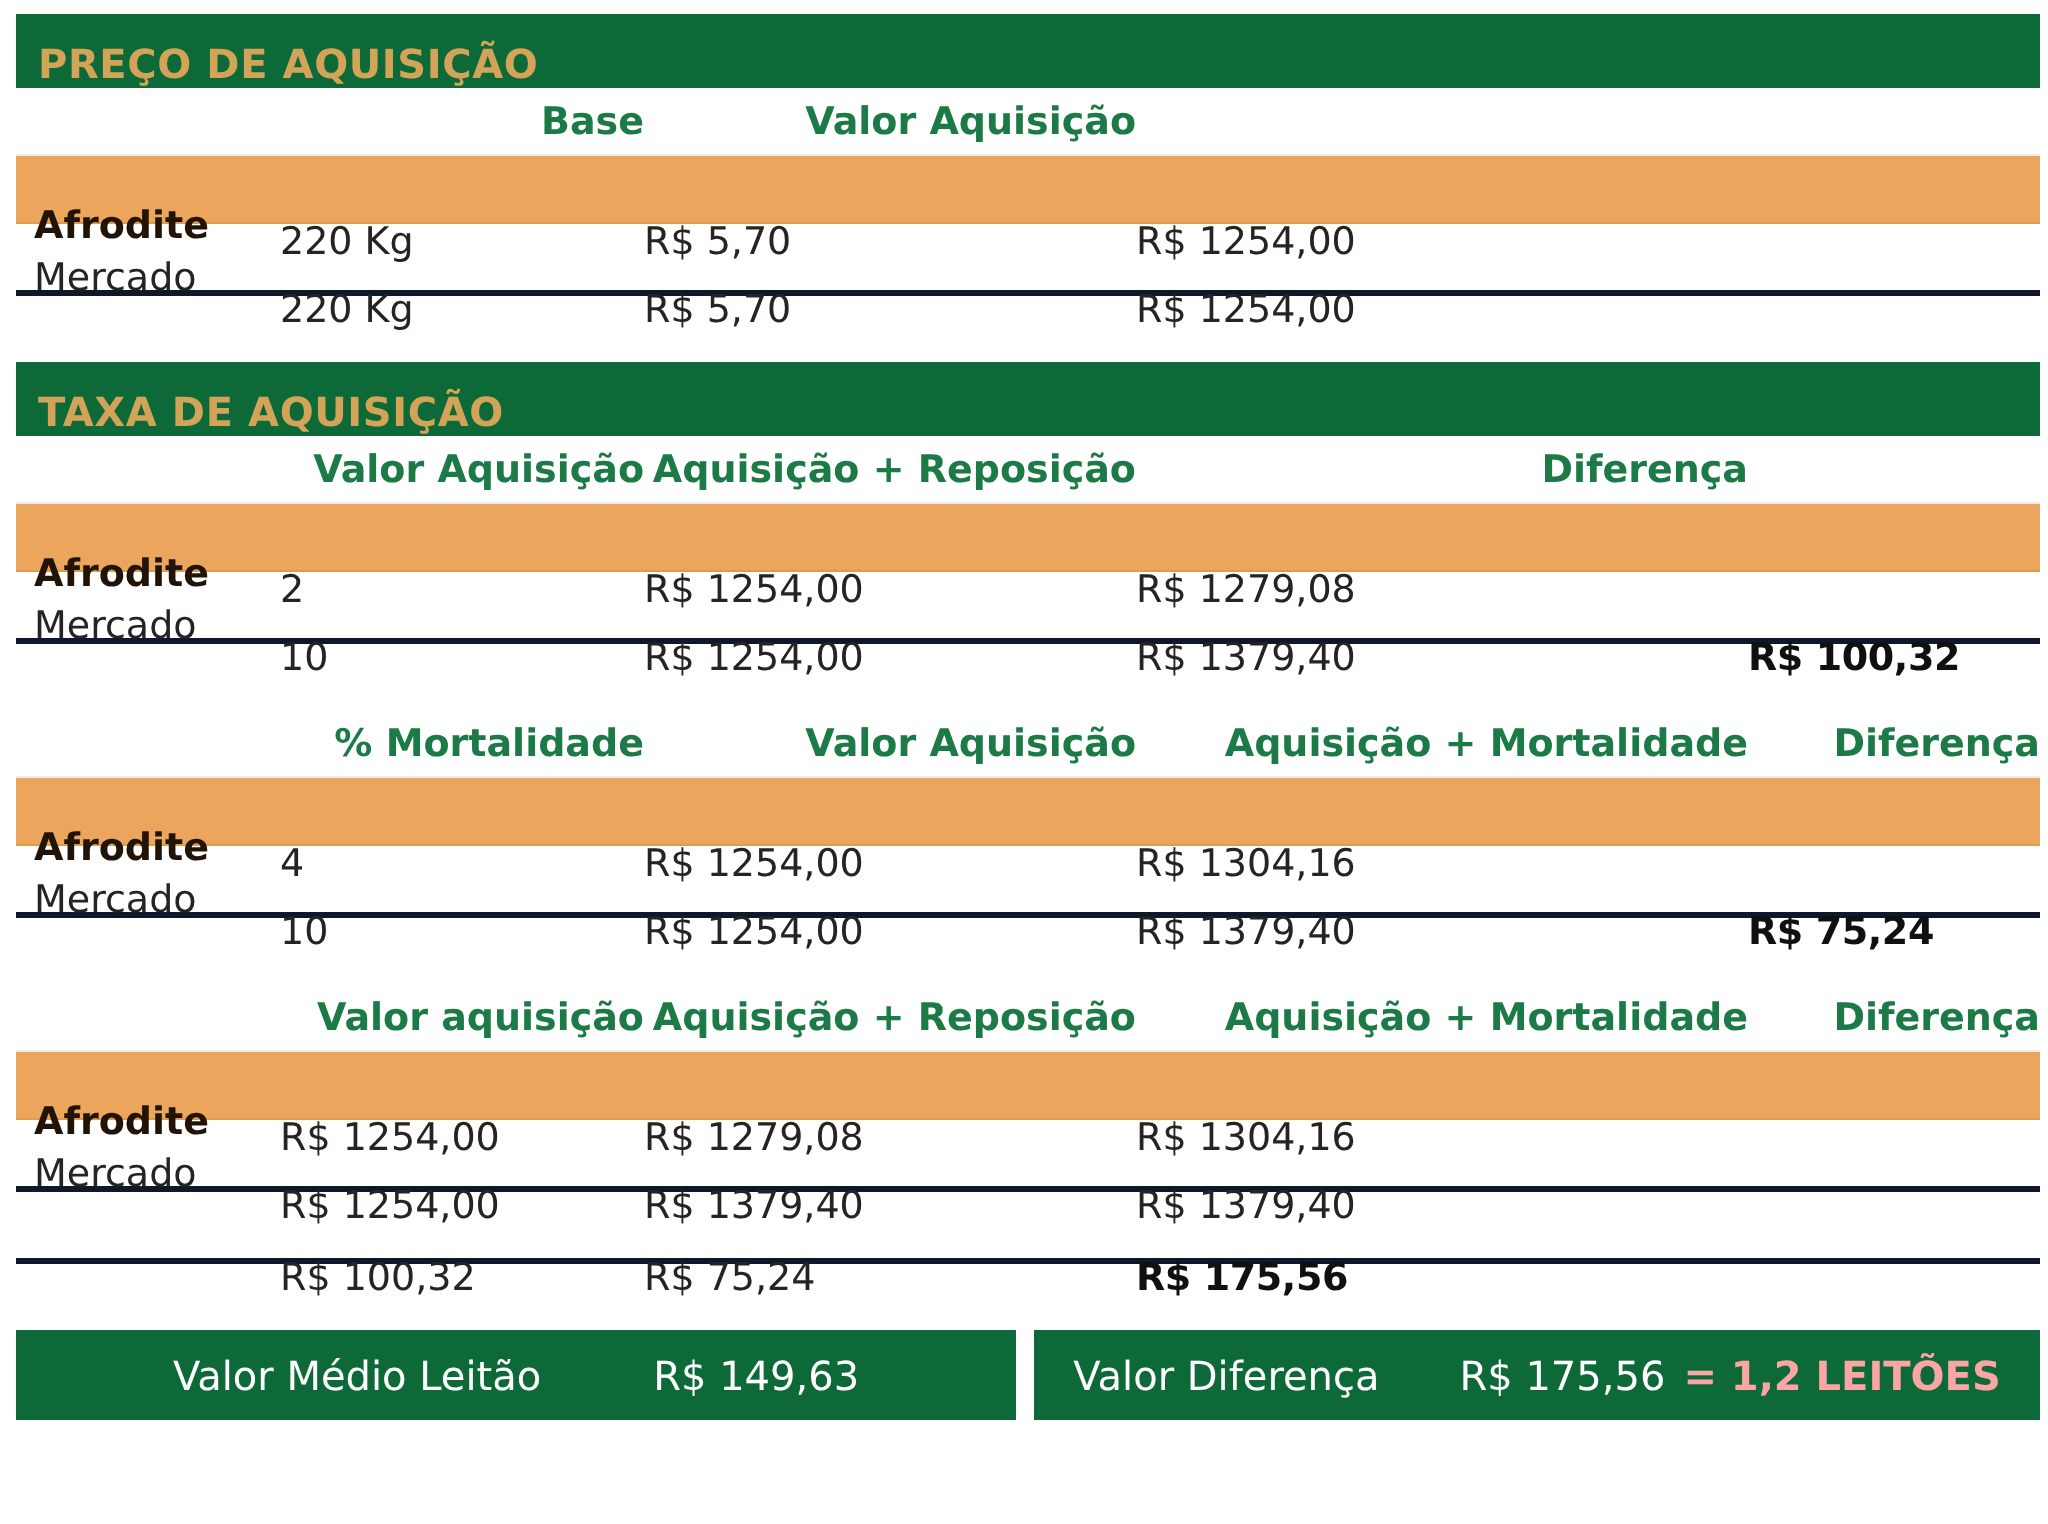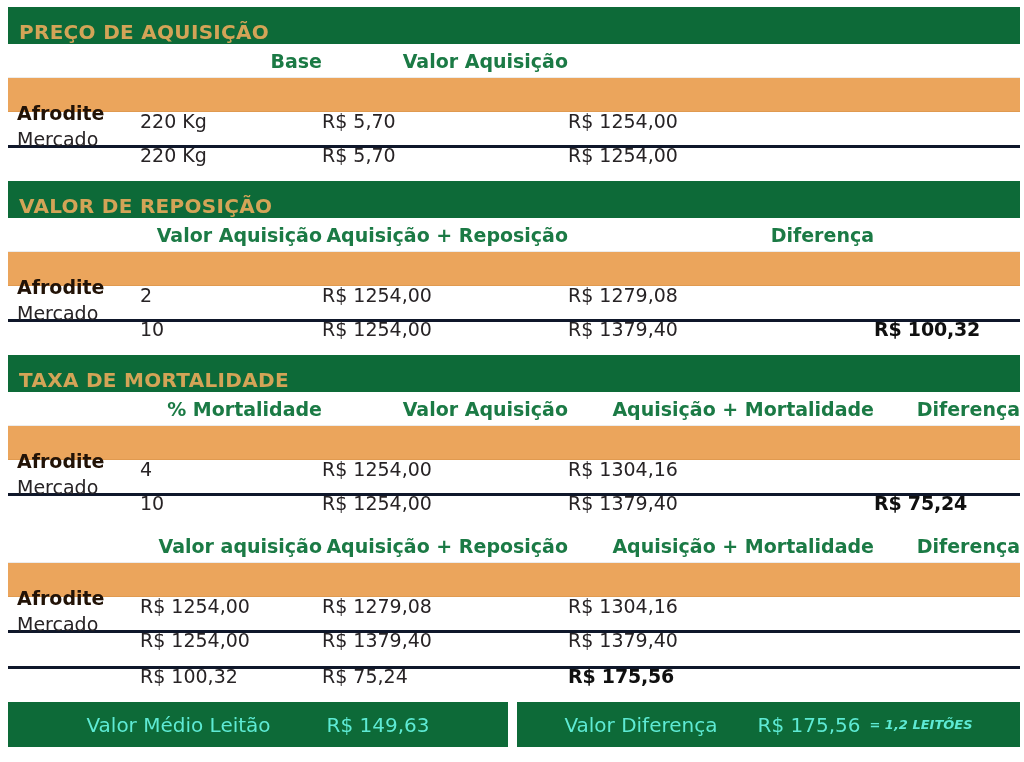--- a/index.html
+++ b/index.html
@@ -33,23 +33,23 @@
   .grid > :first-child{padding-left:9px;}
   .cell{white-space:nowrap;margin-top:32px;}
   .diff{font-weight:700;color:#101010;letter-spacing:-0.2px;}
   .footer{display:flex;gap:9px;margin-top:30px;}
   .footer-box{
     background:#0d6a38;height:45px;display:flex;align-items:center;
     justify-content:center;box-sizing:border-box;
   }
   .footer-box.left{width:500px;gap:56px;}
   .footer-box.right{width:503px;gap:40px;}
-  .footer-label,.footer-value{color:#5eead4;font-size:20px;white-space:nowrap;}
+  .footer-label,.footer-value{color:#ffffff;font-size:20px;white-space:nowrap;}
   .footer-right-group{display:flex;align-items:center;gap:9px;}
-  .footer-result{color:#5eead4;font-weight:700;font-size:13px;white-space:nowrap;font-style:italic;}
+  .footer-result{color:#fca5a5;font-weight:700;font-size:20px;white-space:nowrap;}
 </style>
 </head>
 <body>
 
 <div class="page">
 
   <div class="section">
     <div class="title-bar">
       <span>PREÇO DE AQUISIÇÃO</span>
     </div>
@@ -71,21 +71,21 @@
       <span class="rowlabel">Mercado</span>
       <span class="cell">220 Kg</span>
       <span class="cell">R$ 5,70</span>
       <span class="cell">R$ 1254,00</span>
       <span class="cell"></span>
     </div>
   </div>
 
   <div class="section">
     <div class="title-bar">
-      <span>VALOR DE REPOSIÇÃO</span>
+      <span>TAXA DE AQUISIÇÃO</span>
     </div>
     <div class="grid header-row">
       <span></span>
       <span>Valor Aquisição</span>
       <span>Aquisição + Reposição</span>
       <span>Diferença</span>
     </div>
     <div class="grid data-row highlight">
       <span class="rowlabel">Afrodite</span>
       <span class="cell">2</span>
@@ -96,23 +96,20 @@
     <div class="grid data-row">
       <span class="rowlabel">Mercado</span>
       <span class="cell">10</span>
       <span class="cell">R$ 1254,00</span>
       <span class="cell">R$ 1379,40</span>
       <span class="cell diff">R$ 100,32</span>
     </div>
   </div>
 
   <div class="section">
-    <div class="title-bar">
-      <span>TAXA DE MORTALIDADE</span>
-    </div>
     <div class="grid header-row">
       <span></span>
       <span>% Mortalidade</span>
       <span>Valor Aquisição</span>
       <span>Aquisição + Mortalidade</span>
       <span>Diferença</span>
     </div>
     <div class="grid data-row highlight">
       <span class="rowlabel">Afrodite</span>
       <span class="cell">4</span>

